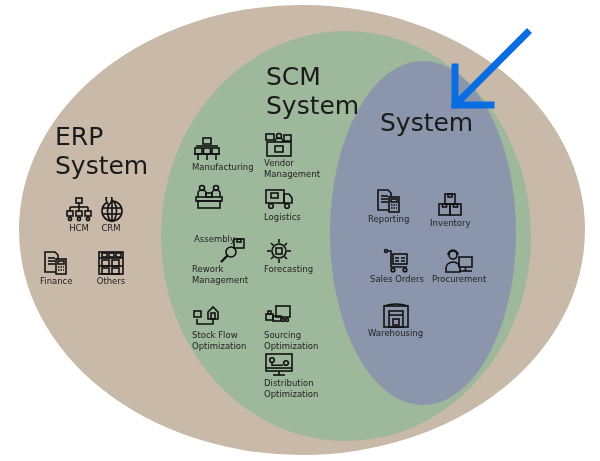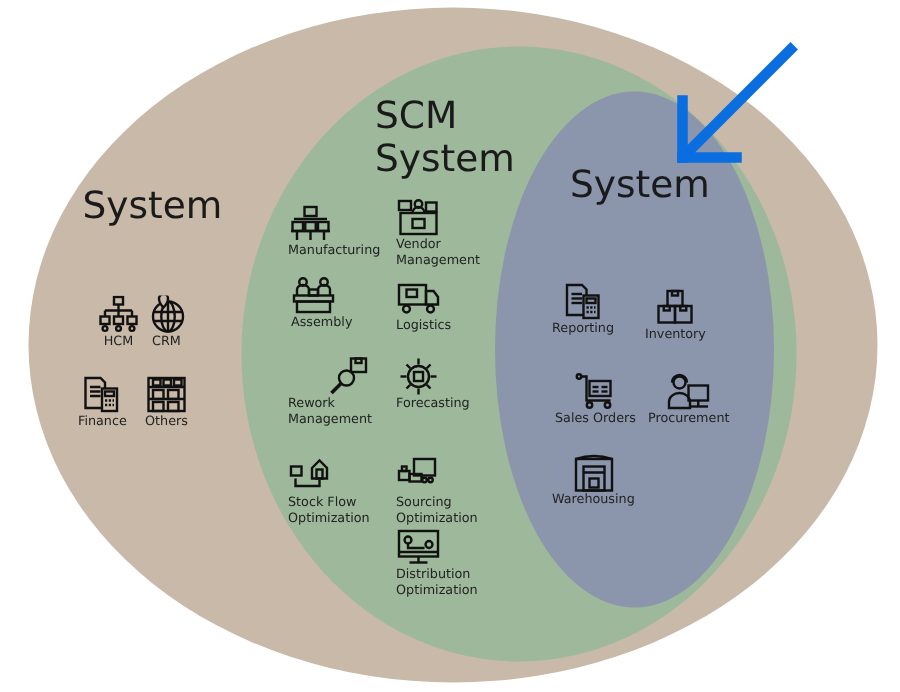--- a/index.html
+++ b/index.html
@@ -21,23 +21,24 @@
   <ellipse cx="346" cy="236" rx="185" ry="205" fill="#9db89b"></ellipse>
   <ellipse cx="423" cy="233" rx="93" ry="172" fill="#8b95ab"></ellipse>
   <g stroke="#0a6de0" stroke-width="7" stroke-linecap="square" fill="none">
     <line x1="527" y1="33" x2="458" y2="102"></line>
     <line x1="455" y1="67" x2="455" y2="105"></line>
     <line x1="455" y1="105" x2="491" y2="105"></line>
   </g>
 </svg>
 
 <div class="title" style="left:55px;top:122px;">
+  <div>ERP</div>
   <div>System</div>
 </div>
-<div class="title" style="left:250px;top:62px;">
+<div class="title" style="left:266px;top:62px;">
   <div>SCM</div>
   <div>System</div>
 </div>
 <div class="title" style="left:380px;top:108px;">
   <div>System</div>
 </div>
 
 <div class="item c" style="left:52px;top:197px;margin-left:12px;">
   <span class="icon">
     <svg viewBox="0 0 30 26" fill="none" stroke="#111" stroke-width="1.6">
@@ -63,21 +64,21 @@
         <circle cx="16" cy="14" r="10"></circle>
         <ellipse cx="16" cy="14" rx="4.5" ry="10"></ellipse>
         <line x1="6" y1="11" x2="26" y2="11"></line>
         <line x1="6" y1="17" x2="26" y2="17"></line>
         <line x1="16" y1="4" x2="16" y2="24"></line>
         <path d="M10 2 a3 3 0 0 1 6 0 c0 3 -3 6 -3 6 c0 0 -3 -3 -3 -6z" fill="#c8b9a8"></path>
       </svg>
   </span>
   <span class="lbl">CRM</span>
 </div>
-<div class="item c" style="left:52px;top:250px;">
+<div class="item c" style="left:40px;top:250px;">
   <span class="icon">
     <svg viewBox="0 0 30 26" fill="none" stroke="#111" stroke-width="1.6">
         <path d="M4 2 h10 l3 3 v17 h-13z"></path>
         <line x1="7" y1="8" x2="14" y2="8"></line>
         <line x1="7" y1="11" x2="14" y2="11"></line>
         <line x1="7" y1="14" x2="14" y2="14"></line>
         <rect x="15" y="9" width="10" height="15" fill="#c8b9a8"></rect>
         <rect x="17" y="11" width="6" height="3"></rect>
         <line x1="17" y1="17" x2="23" y2="17" stroke-dasharray="1.5 1"></line>
         <line x1="17" y1="20" x2="23" y2="20" stroke-dasharray="1.5 1"></line>
@@ -126,21 +127,21 @@
         <circle cx="15" cy="4" r="2.5"></circle>
         <path d="M11 10 a4 4 0 0 1 8 0"></path>
         <rect x="20" y="3" width="7" height="6"></rect>
         <rect x="3" y="10" width="24" height="14"></rect>
         <rect x="11" y="14" width="8" height="6"></rect>
       </svg>
   </span>
   <span class="lbl">Vendor
 Management</span>
 </div>
-<div class="item" style="left:194px;top:184px;">
+<div class="item" style="left:194px;top:184px;gap:24px;">
   <span class="icon">
     <svg viewBox="0 0 30 26" fill="none" stroke="#111" stroke-width="1.6">
         <circle cx="8" cy="4" r="2.5"></circle>
         <circle cx="22" cy="4" r="2.5"></circle>
         <path d="M4 13 v-4 a4 3 0 0 1 8 0 v4"></path>
         <path d="M18 13 v-4 a4 3 0 0 1 8 0 v4"></path>
         <rect x="12" y="9" width="6" height="4"></rect>
         <rect x="2" y="13" width="26" height="4"></rect>
         <rect x="4" y="17" width="22" height="7"></rect>
       </svg>

